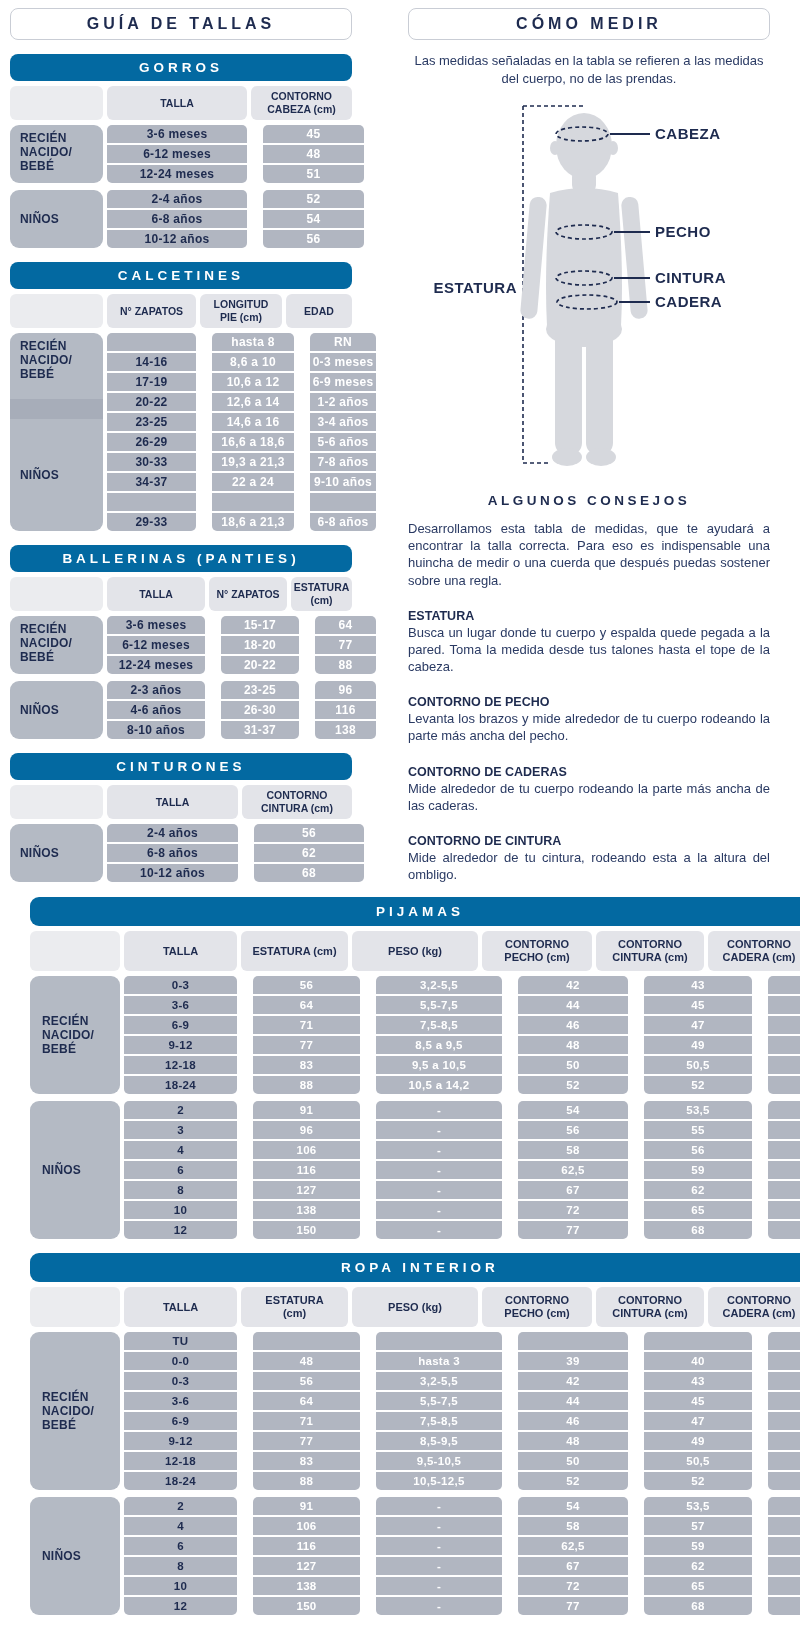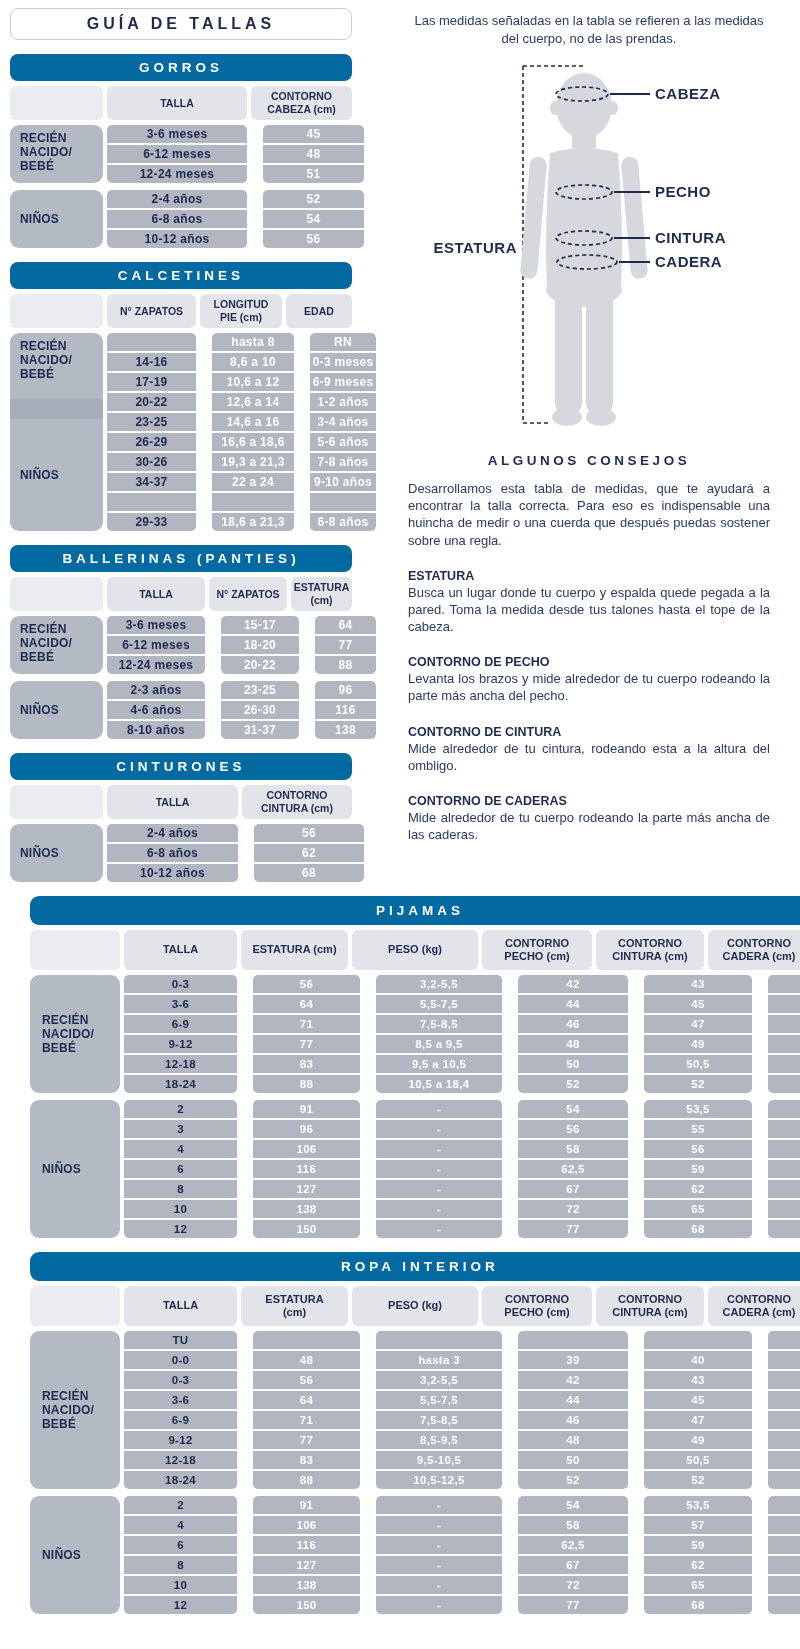--- a/index.html
+++ b/index.html
@@ -169,21 +169,21 @@
                 <div class="cell talla">23-25</div>
                 <div class="cell val">14,6 a 16</div>
                 <div class="cell val">3-4 años</div>
               </div>
               <div class="trow">
                 <div class="cell talla">26-29</div>
                 <div class="cell val">16,6 a 18,6</div>
                 <div class="cell val">5-6 años</div>
               </div>
               <div class="trow">
-                <div class="cell talla">30-26</div>
+                <div class="cell talla">30-33</div>
                 <div class="cell val">19,3 a 21,3</div>
                 <div class="cell val">7-8 años</div>
               </div>
               <div class="trow">
                 <div class="cell talla">34-37</div>
                 <div class="cell val">22 a 24</div>
                 <div class="cell val">9-10 años</div>
               </div>
               <div class="trow">
                 <div class="cell talla"></div>
@@ -274,20 +274,21 @@
               <div class="trow">
                 <div class="cell talla">10-12 años</div>
                 <div class="cell val">68</div>
               </div>
             </div>
         </div>
       </section>
     </div>
 
     <div class="right-col">
+      <div class="title-box">CÓMO MEDIR</div>
       <div class="intro">Las medidas señaladas en la tabla se refieren a las medidas del cuerpo, no de las prendas.</div>
 
       <div class="diagram">
         <svg width="346" height="372" viewBox="0 0 346 372">
 
           <path d="M99 5 H160 M99 5 V362 M99 362 H126" fill="none" stroke="#1e2b4f" stroke-width="1.6" stroke-dasharray="4 3"></path>
 
           <g fill="#d6d8dd">
             <ellipse cx="160" cy="45" rx="28" ry="33"></ellipse>
             <ellipse cx="131" cy="47" rx="5" ry="7"></ellipse>
@@ -330,26 +331,26 @@
 
       <div class="advice">
         <h4>ESTATURA</h4>
         <p>Busca un lugar donde tu cuerpo y espalda quede pegada a la pared. Toma la medida desde tus talones hasta el tope de la cabeza.</p>
       </div>
       <div class="advice">
         <h4>CONTORNO DE PECHO</h4>
         <p>Levanta los brazos y mide alrededor de tu cuerpo rodeando la parte más ancha del pecho.</p>
       </div>
       <div class="advice">
+        <h4>CONTORNO DE CADERAS</h4>
+        <p>Mide alrededor de tu cuerpo rodeando la parte más ancha de las caderas.</p>
+      </div>
+      <div class="advice">
         <h4>CONTORNO DE CINTURA</h4>
         <p>Mide alrededor de tu cintura, rodeando esta a la altura del ombligo.</p>
-      </div>
-      <div class="advice">
-        <h4>CONTORNO DE CADERAS</h4>
-        <p>Mide alrededor de tu cuerpo rodeando la parte más ancha de las caderas.</p>
       </div>
     </div>
   </div>
 
   <section class="stable bigtable pijamas">
     <div class="section-header">PIJAMAS</div>
     <div class="thead">
       <div class="th spacer"></div>
       <div class="th">TALLA</div>
       <div class="th">ESTATURA (cm)</div>
@@ -402,21 +403,21 @@
             <div class="cell talla">12-18</div>
             <div class="cell val">83</div>
             <div class="cell val">9,5 a 10,5</div>
             <div class="cell val">50</div>
             <div class="cell val">50,5</div>
             <div class="cell val">52</div>
           </div>
           <div class="trow">
             <div class="cell talla">18-24</div>
             <div class="cell val">88</div>
-            <div class="cell val">10,5 a 18,4</div>
+            <div class="cell val">10,5 a 14,2</div>
             <div class="cell val">52</div>
             <div class="cell val">52</div>
             <div class="cell val">54</div>
           </div>
         </div>
     </div>
     <div class="group">
       <div class="label-block">NIÑOS</div>
       <div class="rows">
           <div class="trow">

